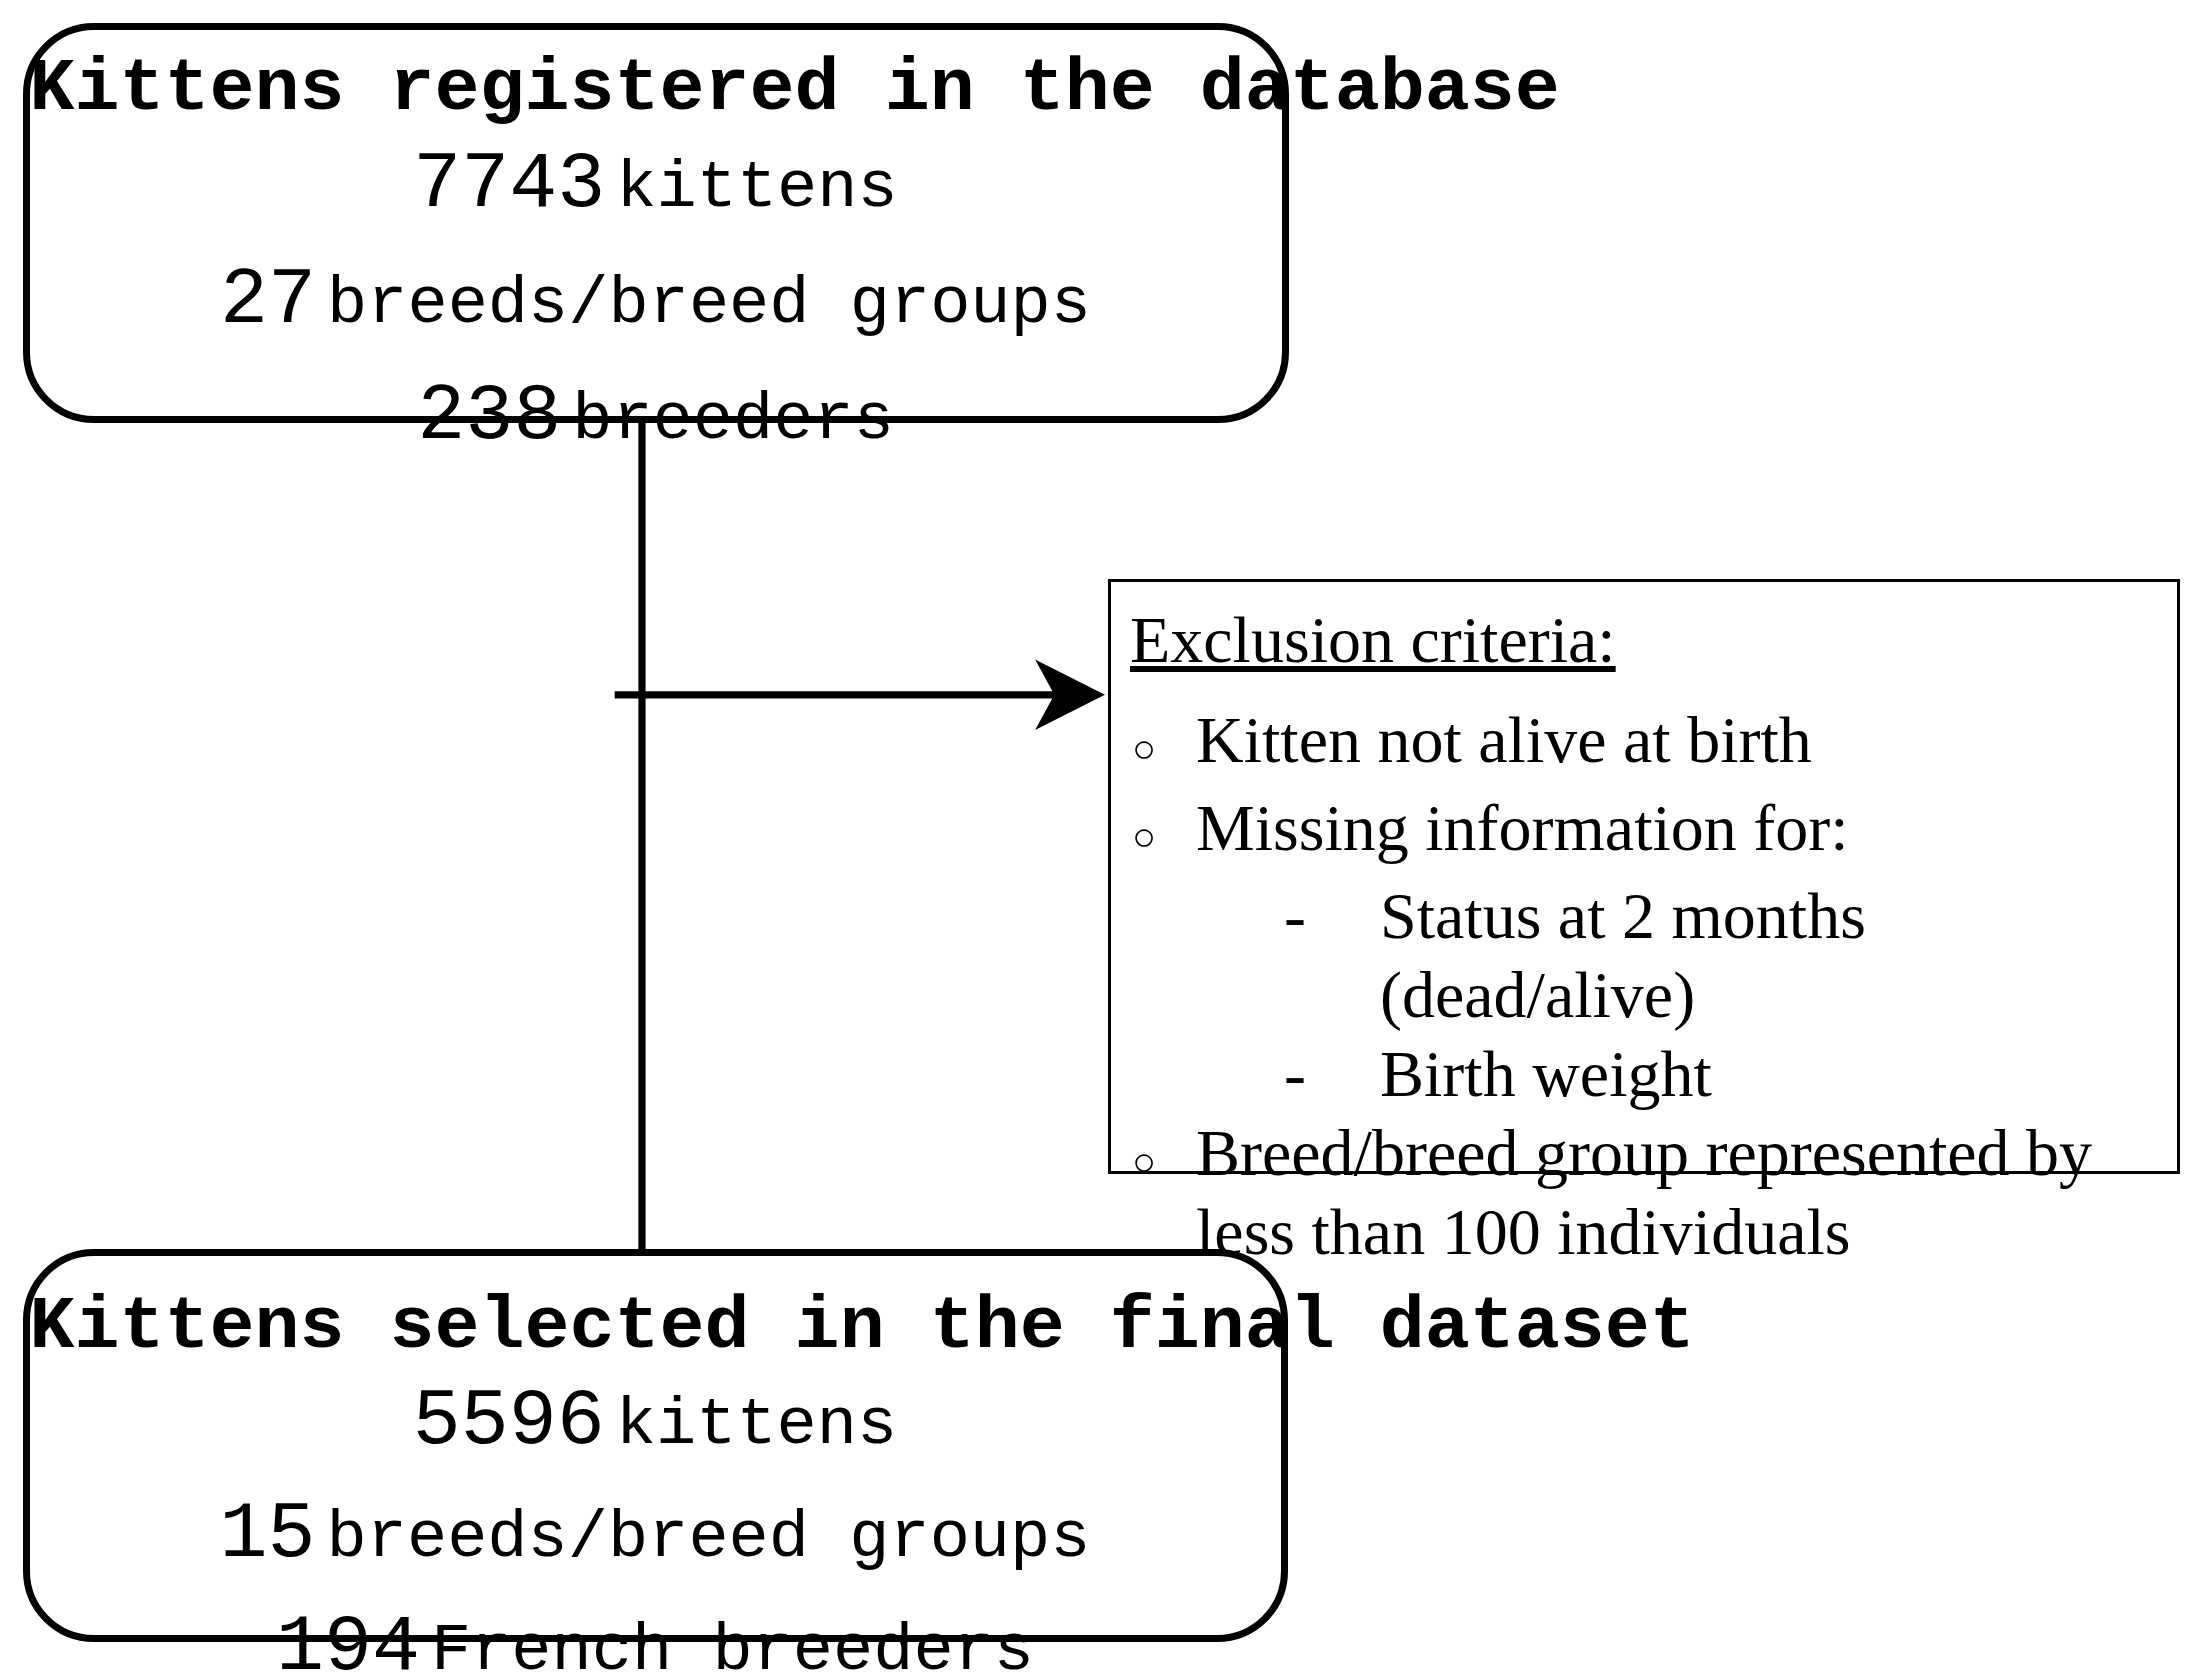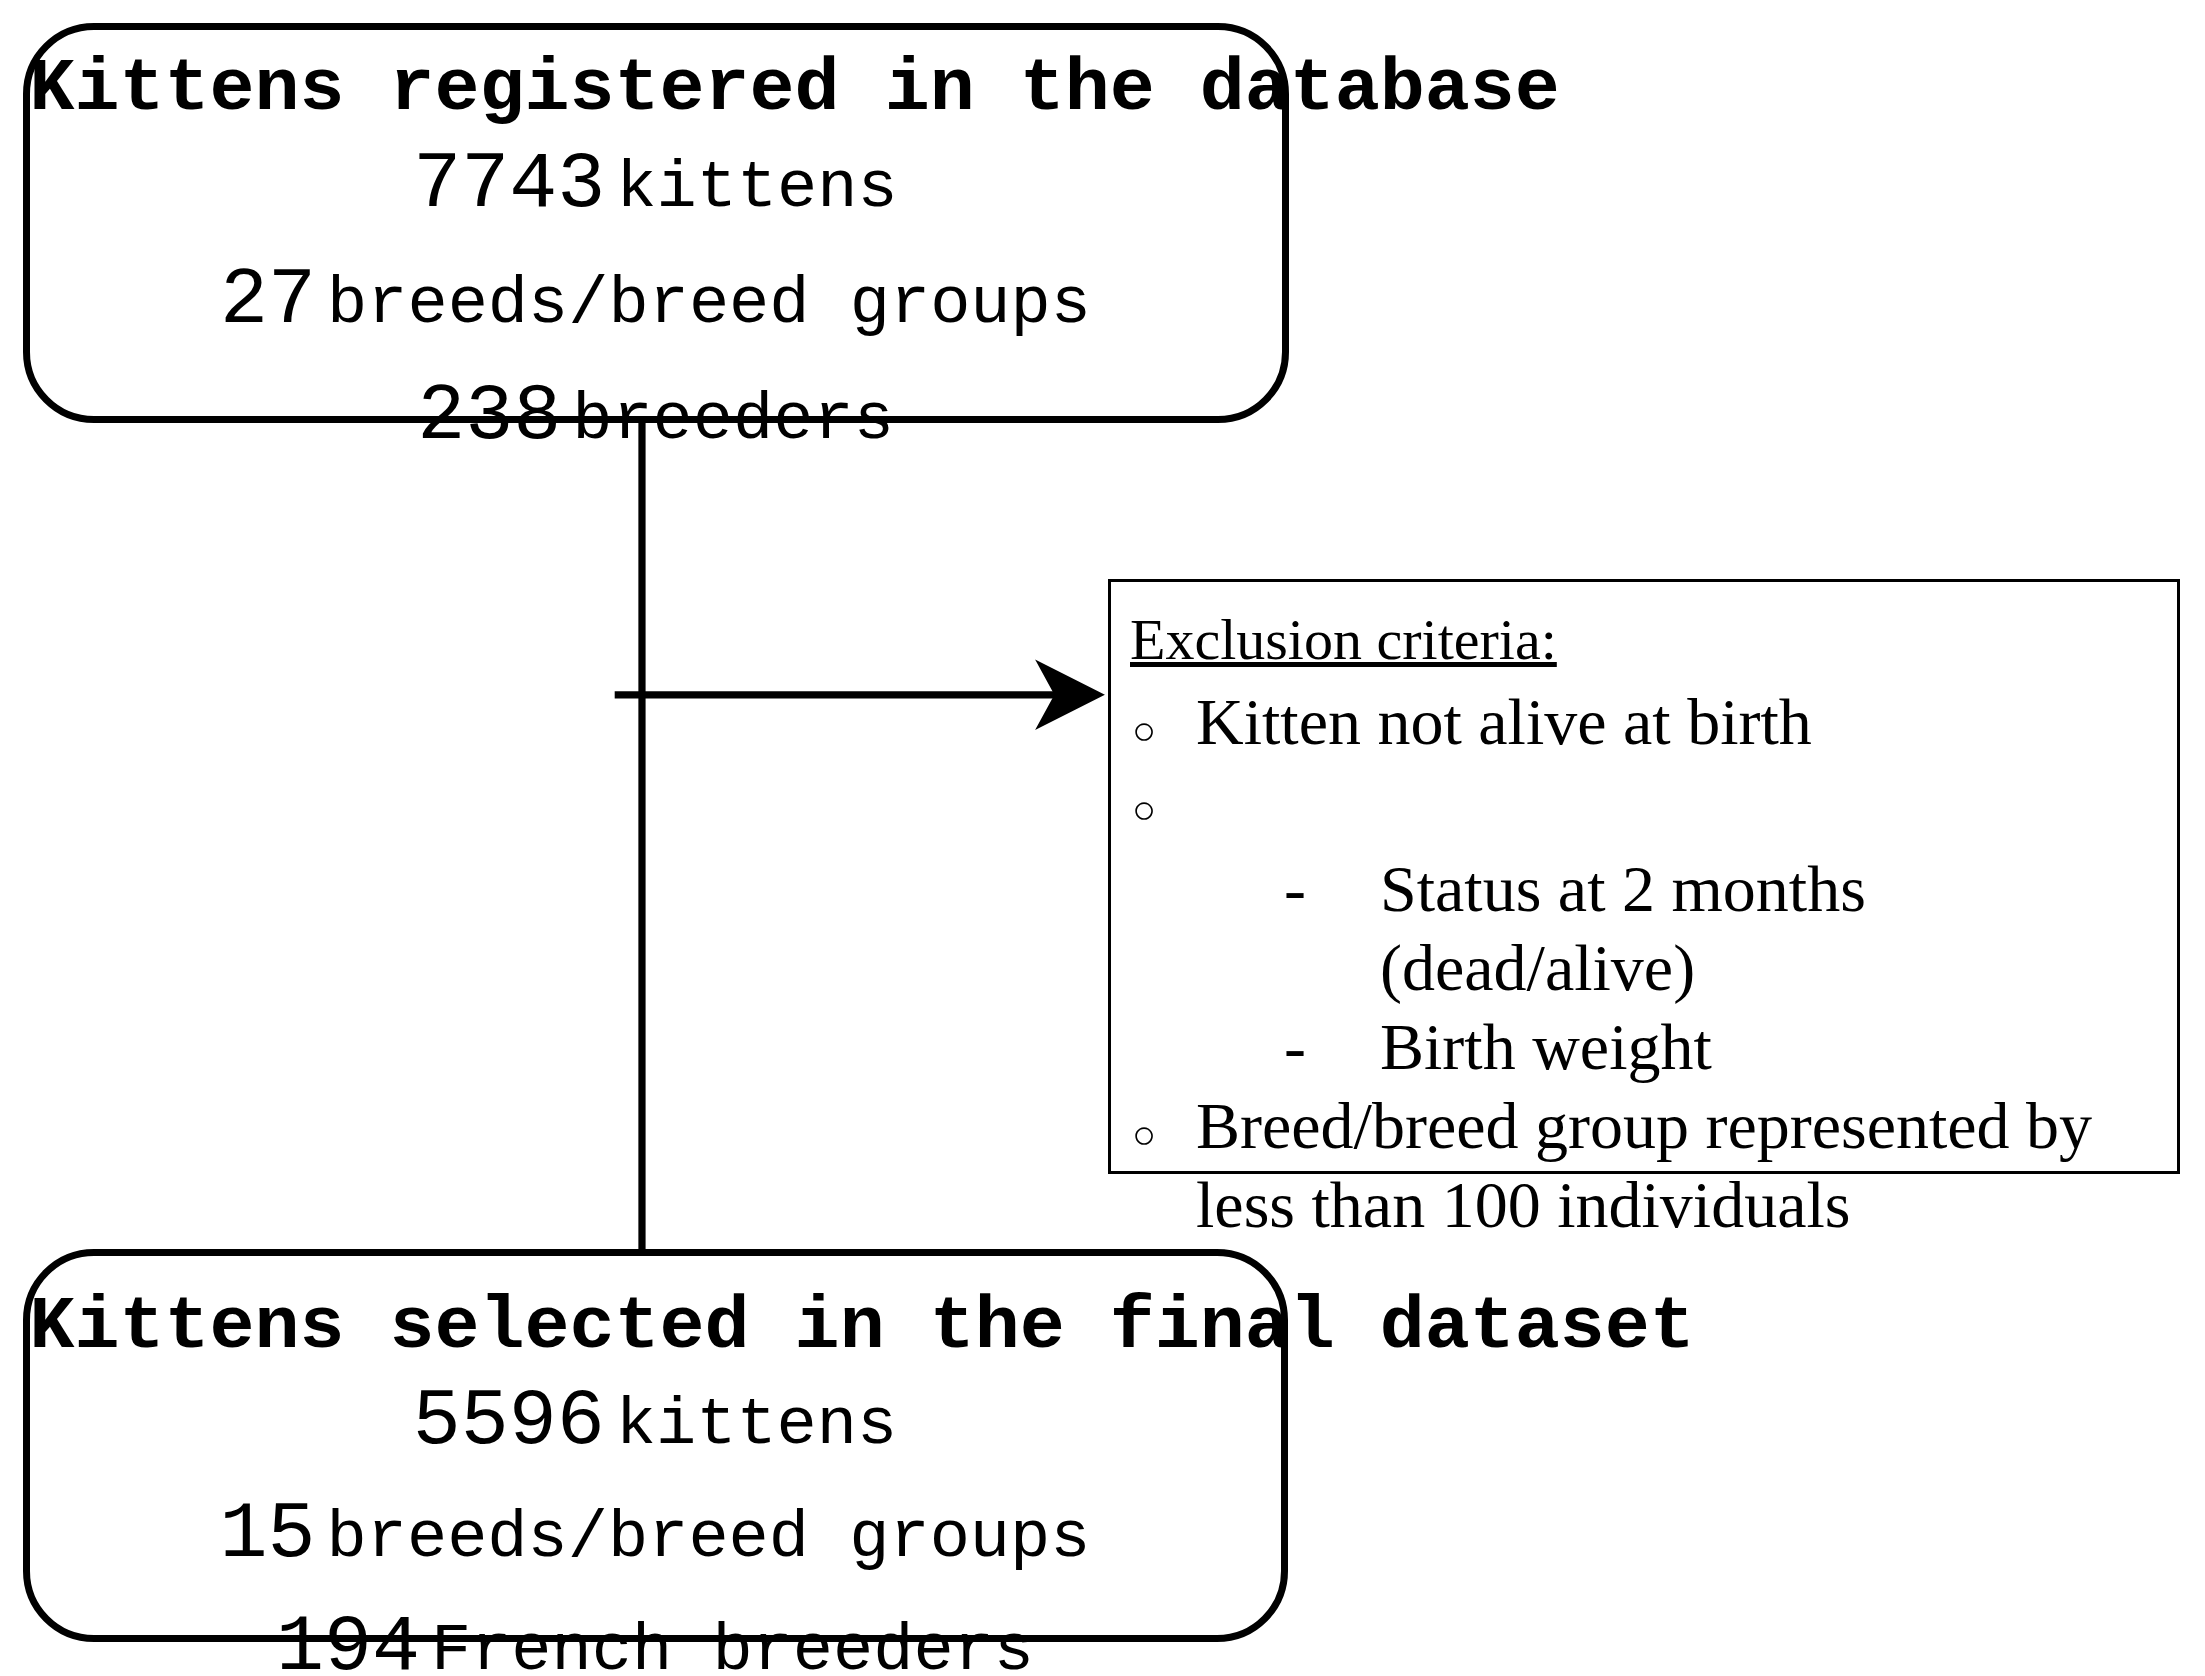--- a/index.html
+++ b/index.html
@@ -41,24 +41,24 @@
   .num { font-size: 80px; margin-right: 11px; }
   .lbl { font-size: 67px; }
 
   .exclusion-box {
     left: 1108px; top: 579px;
     width: 1072px; height: 595px;
     border: 3.2px solid #000000;
     padding: 16px 14.4px 0 0;
   }
   .excl-heading {
-    font-size: 58px;
+    font-size: 66px;
     line-height: 83px;
     margin-left: 19px;
-    margin-bottom: 1px;
+    margin-bottom: 19px;
   }
   .excl-heading span { text-decoration: underline; }
   .excl-item {
     display: flex;
     align-items: baseline;
     font-size: 66px;
     line-height: 79px;
   }
   .excl-item .marker { flex: none; }
   .lvl1 .marker {
@@ -98,20 +98,21 @@
   <div class="box exclusion-box">
     <div class="excl-heading">
       <span>Exclusion criteria:</span>
     </div>
     <div class="excl-item lvl1">
       <span class="marker">○</span>
       <span class="text">Kitten not alive at birth</span>
     </div>
     <div class="excl-item lvl1">
       <span class="marker">○</span>
+      <span class="text">Missing information for:</span>
     </div>
     <div class="excl-item lvl2">
       <span class="marker">-</span>
       <span class="text">Status at 2 months (dead/alive)</span>
     </div>
     <div class="excl-item lvl2">
       <span class="marker">-</span>
       <span class="text">Birth weight</span>
     </div>
     <div class="excl-item lvl1">

